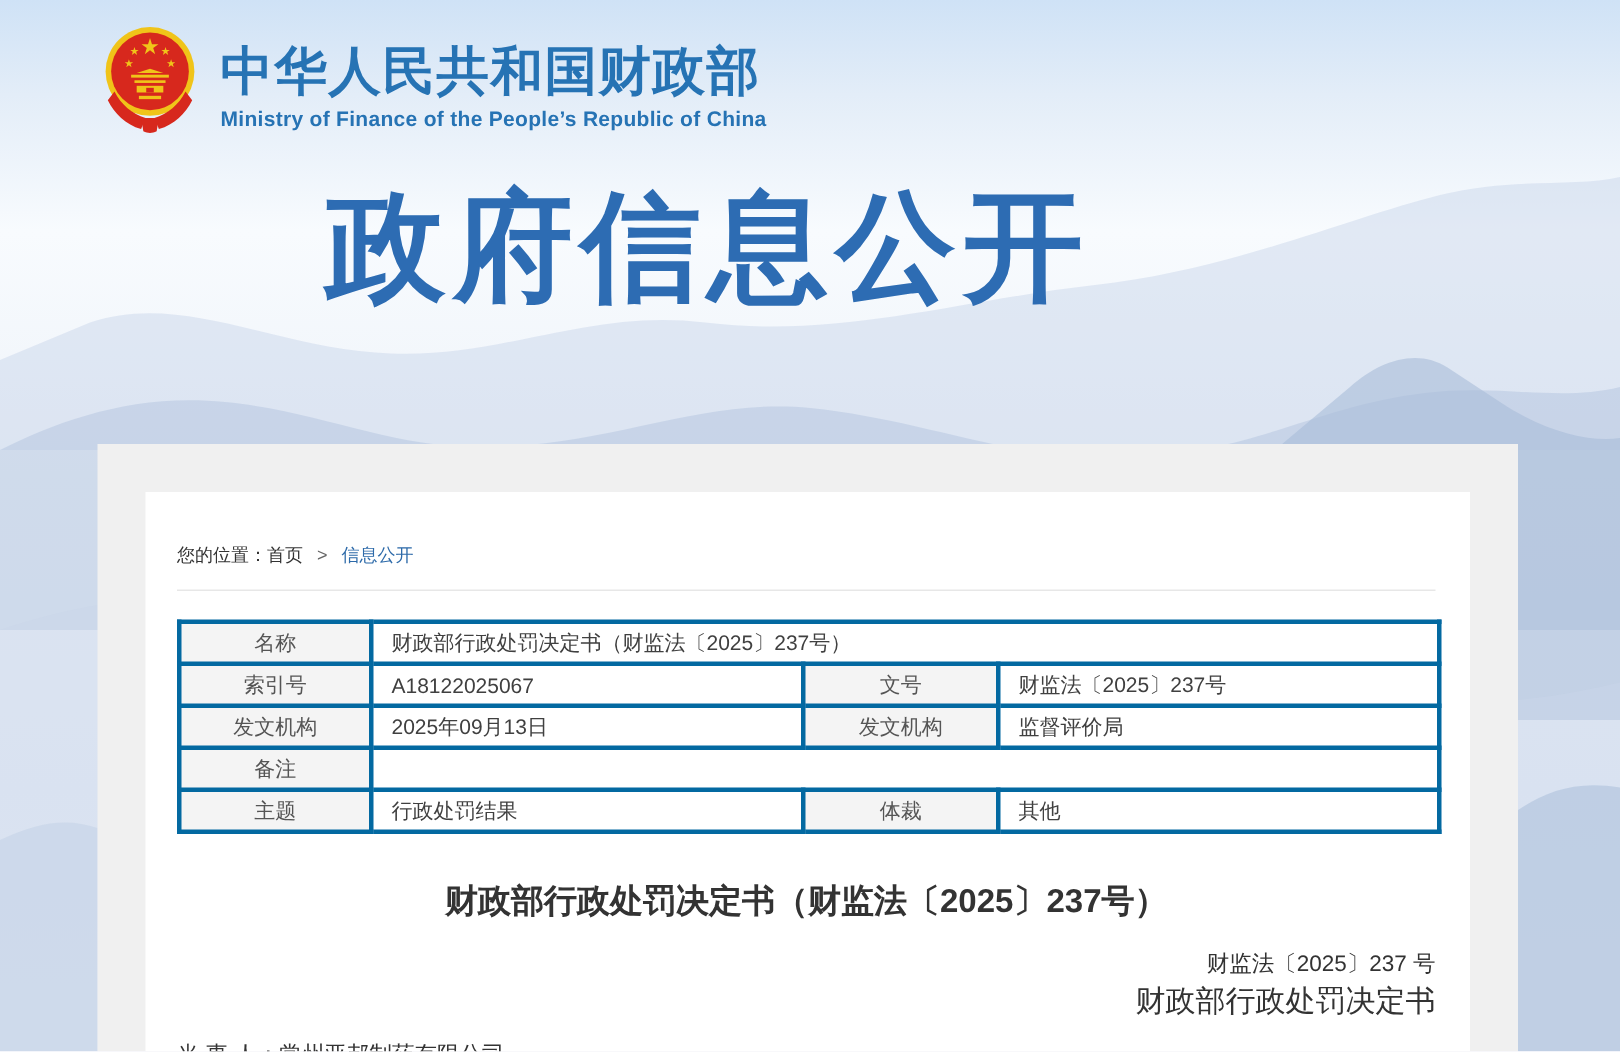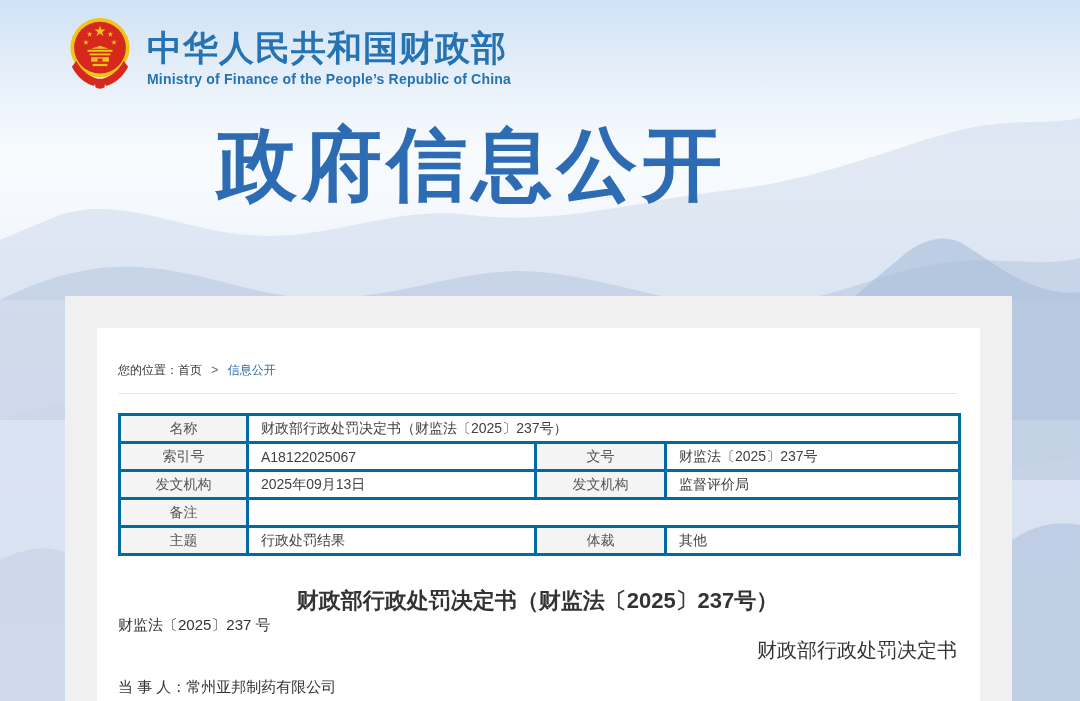--- a/index.html
+++ b/index.html
@@ -44,21 +44,21 @@
   .meta-table { width:100%; border-collapse:collapse; table-layout:fixed; margin-top:19px; font-size:14px; }
   .meta-table col.c1 { width:128px; } .meta-table col.c2 { width:288px; }
   .meta-table col.c3 { width:130px; } .meta-table col.c4 { width:294px; }
   .meta-table th, .meta-table td { border:3px solid #0369a1; height:28px; vertical-align:middle; }
   .meta-table th { background:#f4f4f4; font-weight:normal; color:#555; text-align:center; }
   .meta-table td { color:#404040; text-align:left; padding-left:12px; }
 
   
   .doc { color:#333; }
   .doc-title { margin-top:30px; text-align:center; font-size:22px; font-weight:bold; color:#333; }
-  .doc-number { text-align:left; font-size:15px; }
+  .doc-number { margin-top:17px; text-align:right; font-size:15px; }
   .doc-subtitle { margin-top:2px; text-align:right; font-size:20px; }
   .doc-body { margin-top:12px; font-size:15px; line-height:21px; }
 </style>
 </head>
 <body>
 
 <div class="page">
 
   <svg class="mountains" viewBox="0 0 1080 701" preserveAspectRatio="none" aria-hidden="true">
     <path d="M0 240 L60 215 C120 195 180 230 250 235 C330 242 390 205 470 215 C560 226 640 200 730 190 C820 180 900 145 960 130 C1010 118 1050 125 1080 118 L1080 300 L0 300 Z" fill="#c5d3e8" opacity="0.45"></path>

